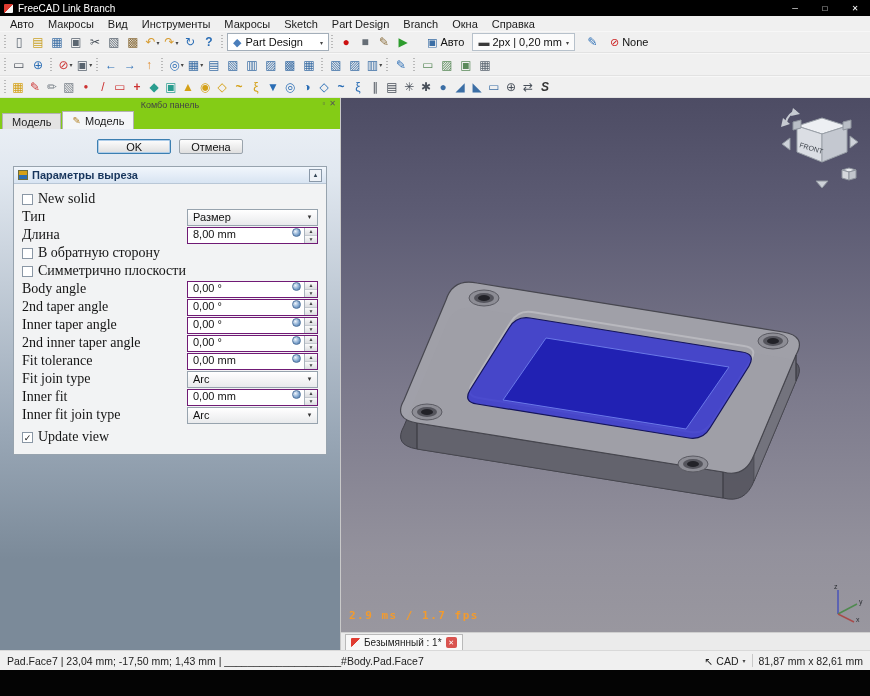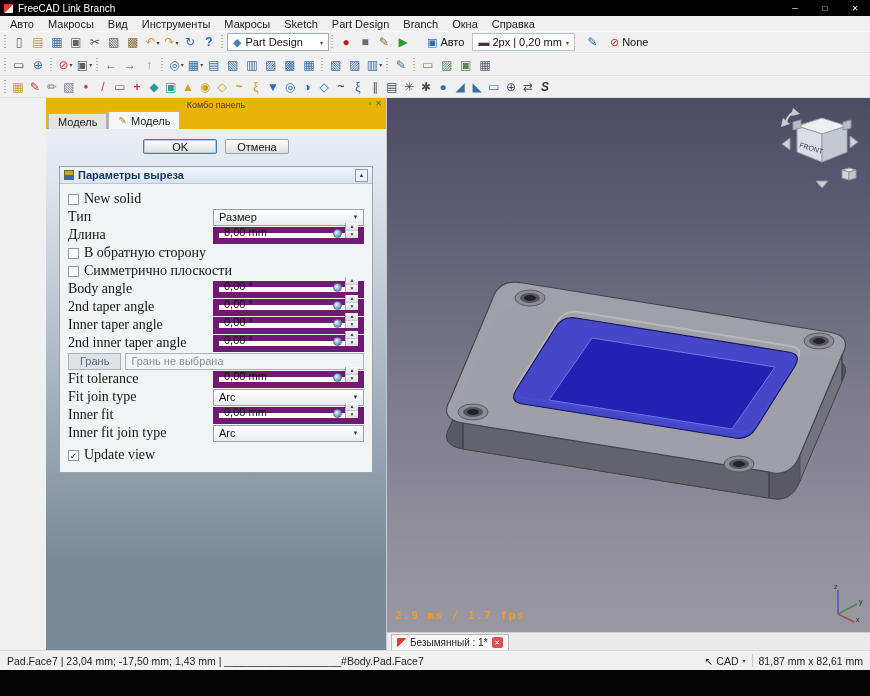--- a/index.html
+++ b/index.html
@@ -37,22 +37,22 @@
             height:18px; font-size:11px; padding:0 5px; gap:4px; color:#111; }
   .tcombo .caret { margin-left:3px; }
   .tb-right { margin-left:14px; display:flex; align-items:center; gap:8px; margin-right:175px; }
   .tbwidget { display:flex; align-items:center; gap:3px; font-size:11px; color:#111; }
   .tbwidget.boxed { border:1px solid #b7c1cb; background:#fbfbfb; height:18px; padding:0 5px; }
 
   
   .main { height:552px; display:flex; flex:0 0 auto; }
 
   
-  .combo-panel { width:341px; background:#eab308; border-right:1px solid #c9c9c9;
-                 display:flex; flex-direction:column;margin-left:46px; }
+  .combo-panel { width:341px; background:#84cc16; border-right:1px solid #c9c9c9;
+                 display:flex; flex-direction:column; }
   .panel-titlebar { height:13px; position:relative; display:flex; align-items:center;
                     justify-content:center; font-size:9px; color:#444; flex:0 0 auto; }
   .panel-title-buttons { position:absolute; right:4px; top:1px; display:flex; gap:4px;
                          font-size:8px; color:#555; }
   .panel-tabs { height:18px; display:flex; align-items:flex-end; padding-left:2px; gap:1px; flex:0 0 auto; }
   .ptab { height:16px; padding:0 9px; font-size:11px; display:flex; align-items:center; gap:4px;
           border:1px solid #b3b3b3; border-bottom:none; background:#e3e3e3; color:#222; }
   .ptab.active { background:#f4f6f8; height:18px; }
   .ptab .ticon { font-size:10px; color:#b5852a; }
   .task-area { flex:1; background:linear-gradient(180deg,#e9eef4 0px,#e1e8f0 45px,
@@ -69,26 +69,26 @@
   .dialog-header { height:17px; background:linear-gradient(#f1f6fc,#d8e4f2); display:flex;
                    align-items:center; padding:0 4px; gap:4px; border-bottom:1px solid #b9c7d6; }
   .pocket-ico { width:10px; height:10px; background:linear-gradient(180deg,#d4a017 45%,#2a6db5 45%);
                 border:1px solid #6b6b3a; }
   .dialog-title { font-weight:bold; font-size:11px; color:#17355c; flex:1; }
   .collapse-btn { width:13px; height:13px; border:1px solid #8a98a8; background:#eef2f7;
                   font-size:7px; display:flex; align-items:center; justify-content:center; color:#345; }
   .dialog-body { padding:6px 8px 8px; }
   .drow { display:flex; align-items:center; height:18px; }
   .drow label { font-size:14px; color:#141414;font-family:Liberation Serif, serif; }
-  .ctrl { margin-left:auto; width:151px; flex:0 0 auto; }
+  .ctrl { margin-left:auto; width:131px; flex:0 0 auto; }
   .combo { height:17px; display:flex; align-items:center; background:linear-gradient(#ffffff,#e9eaec);
            border:1px solid #97a3ae; font-size:11px; color:#111; }
   .combo .cval { padding-left:5px; flex:1; }
   .combo .arrow { width:15px; text-align:center; font-size:7px; color:#333; }
-  .spin { height:17px; display:flex; align-items:flex-end; background:#fff; border:6px solid #701a75;
+  .spin { height:17px; display:flex; align-items:flex-start; background:#fff; border:1px solid #701a75;
           font-size:11px; color:#111; }
   .spin .val { padding-left:5px; flex:1; }
   .fx { width:9px; height:9px; border-radius:50%; flex:0 0 auto;
         background:radial-gradient(circle at 35% 35%,#eef4fb,#7ba2cc 60%,#49749f);
         border:1px solid #51749e; margin-right:3px; }
   .spinbtns { width:13px; height:15px; display:flex; flex-direction:column;
               border-left:1px solid #aab3bd; flex:0 0 auto; }
   .spinbtns span { flex:1; font-size:5px; line-height:1; display:flex; align-items:center;
                    justify-content:center; background:linear-gradient(#fbfbfb,#dcdee1); color:#444; }
   .spinbtns span + span { border-top:1px solid #c5cad0; }
@@ -622,24 +622,20 @@
               <div class="ctrl spin">
                 <span class="val">0,00 °</span>
                 <span class="fx"></span>
                 <div class="spinbtns">
                   <span>▲</span>
                   <span>▼</span>
                 </div>
               </div>
             </div>
 
-            <div class="drow">
-              <button class="face-btn">Грань</button>
-              <div class="face-field">Грань не выбрана</div>
-            </div>
 
             <div class="drow">
               <label>Fit tolerance</label>
               <div class="ctrl spin">
                 <span class="val">0,00 mm</span>
                 <span class="fx"></span>
                 <div class="spinbtns">
                   <span>▲</span>
                   <span>▼</span>
                 </div>

